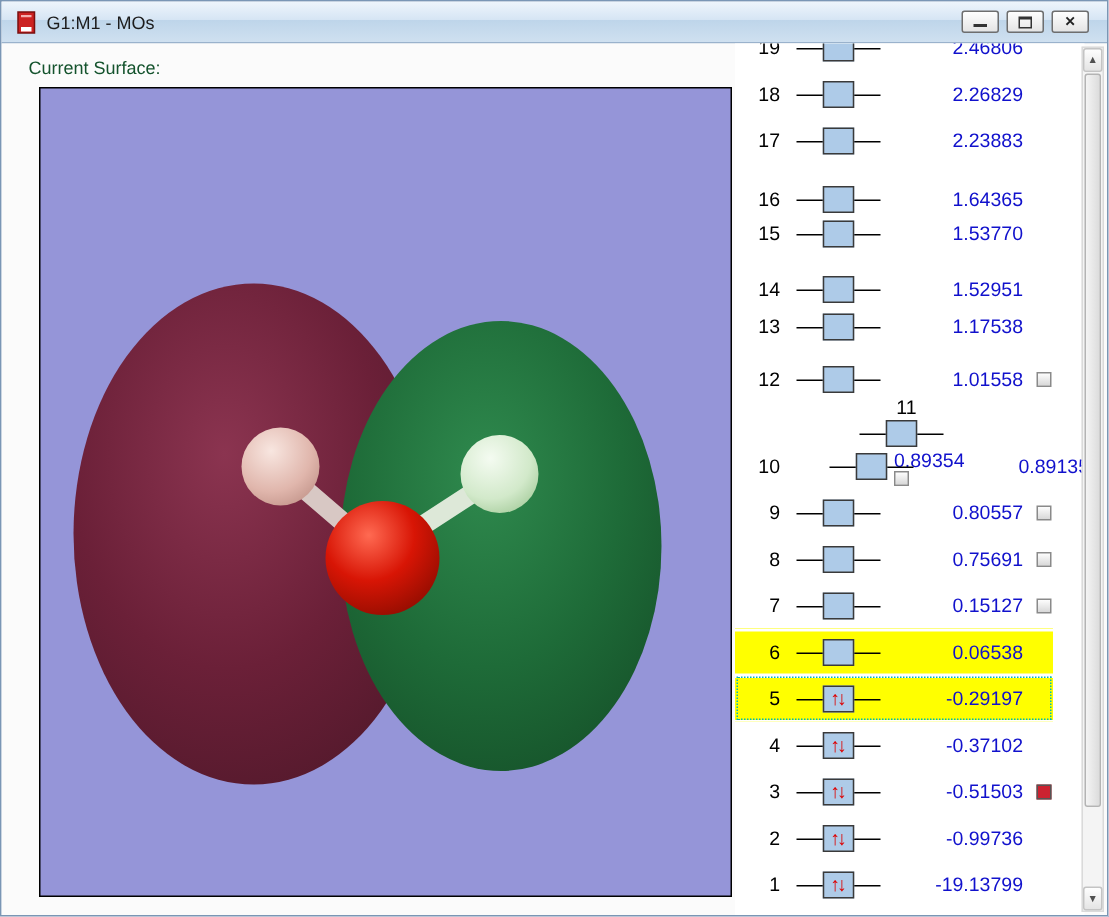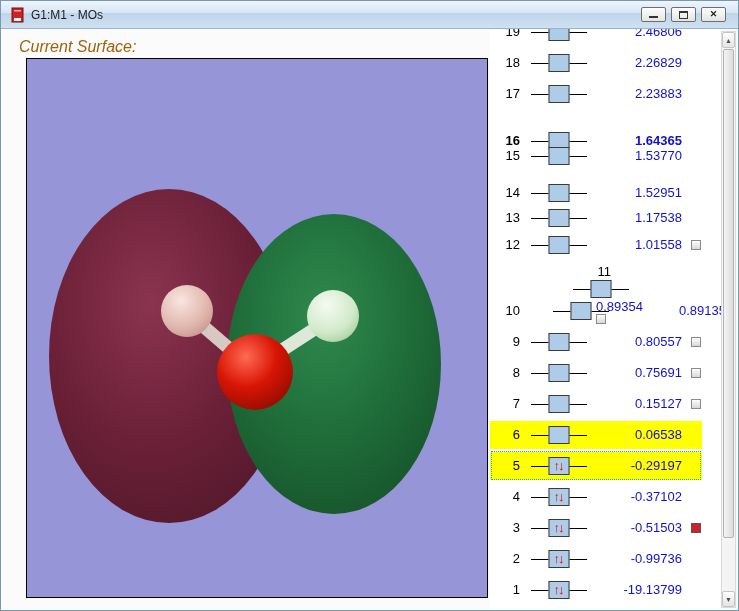--- a/index.html
+++ b/index.html
@@ -32,21 +32,21 @@
     display:flex; align-items:center; justify-content:center;
     font-size: 9px; color:#222; cursor: default;
   }
   .glyph-min { width:9px; height:3px; border-bottom:2px solid #333; margin-top:4px; }
   .glyph-max { width:9px; height:8px; border:1px solid #333; border-top:2px solid #333; }
   .glyph-close { font-size:9px; line-height:1; color:#222; font-weight:bold; }
 
   
   .client { position:absolute; top:28px; left:0; right:0; bottom:0; background:#fbfbfb; }
 
-  .surface-label { position:absolute; left:18px; top:9px; font-size:16px; color:#a16207;font-style:italic; }
+  .surface-label { position:absolute; left:18px; top:9px; font-size:12px; color:#14532d; }
 
   .molecule-view {
     position:absolute; left:25px; top:29px;
     width:462px; height:540px;
     border:1px solid #000;
     background:#9595d8;
     overflow:hidden;
   }
 
   
@@ -191,21 +191,21 @@
         </div>
         <div class="mo-row" style="top: 49px;">
           <span class="mo-num">17</span>
           <span class="mo-level">
             <span class="lvl-line"></span>
             <span class="mo-box"></span>
           </span>
           <span class="mo-energy">2.23883</span>
           <span class="mo-check none"></span>
         </div>
-        <div class="mo-row" style="top: 96px; font-weight: bold;">
+        <div class="mo-row" style="top: 88px;">
           <span class="mo-num">16</span>
           <span class="mo-level">
             <span class="lvl-line"></span>
             <span class="mo-box"></span>
           </span>
           <span class="mo-energy">1.64365</span>
           <span class="mo-check none"></span>
         </div>
         <div class="mo-row" style="top: 111px;">
           <span class="mo-num">15</span>
@@ -227,21 +227,21 @@
         </div>
         <div class="mo-row" style="top: 173px;">
           <span class="mo-num">13</span>
           <span class="mo-level">
             <span class="lvl-line"></span>
             <span class="mo-box"></span>
           </span>
           <span class="mo-energy">1.17538</span>
           <span class="mo-check none"></span>
         </div>
-        <div class="mo-row" style="top: 200px;">
+        <div class="mo-row" style="top: 208px;">
           <span class="mo-num">12</span>
           <span class="mo-level">
             <span class="lvl-line"></span>
             <span class="mo-box"></span>
           </span>
           <span class="mo-energy">1.01558</span>
           <span class="mo-check unchecked"></span>
         </div>
         <div class="mo-row" style="top: 235px; flex-direction: column;">
           <span class="mo-num">11</span>

